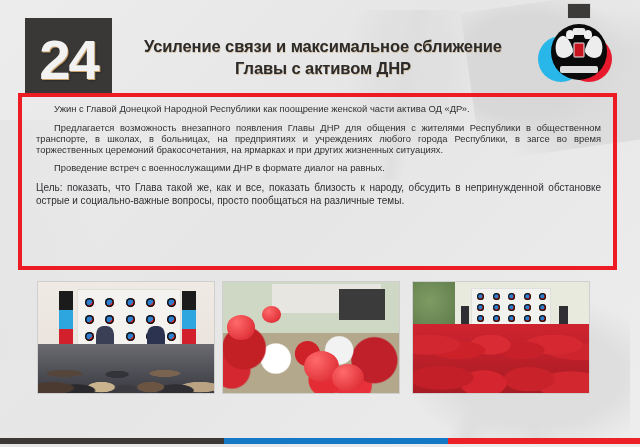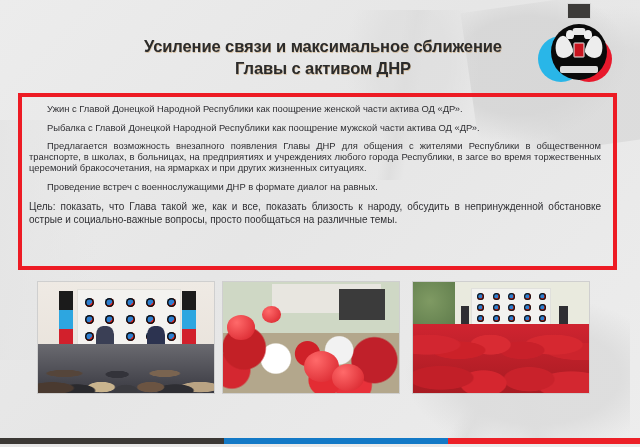--- a/index.html
+++ b/index.html
@@ -103,21 +103,21 @@
 
   
   #content-box{
     position:absolute;left:18px;top:93px;width:599px;height:177px;
     border:4px solid #ed1b24;
     background:transparent;
     box-sizing:border-box;
   }
   #content-inner{
     position:absolute;left:0;top:0;right:0;bottom:0;
-    padding:6px 12px 4px 7px;box-sizing:border-box;
+    padding:6px 12px 4px 14px;box-sizing:border-box;
   }
   .bullet{
     font-size:9.4px;color:#2f2f33;line-height:1.18;margin-bottom:7.5px;
     text-indent:18px;
   }
   .bullet.just{text-align:justify;text-indent:18px;}
   .para-goal{
     font-size:10px;color:#2f2f33;line-height:1.30;text-align:justify;
     margin-top:8px;text-indent:0;
   }
@@ -211,20 +211,23 @@
 
 <div id="slide">
 
   <div class="wm wm-a"></div>
   <div class="wm wm-b"></div>
   <div class="wm wm-c"></div>
   <div class="wm wm-d"></div>
 
   <div id="corner-marker"></div>
 
+  <div id="number-badge">
+    <span>24</span>
+  </div>
 
   <div id="slide-title">Усиление связи и максимальное сближение Главы с активом ДНР</div>
 
   <div id="emblem">
     <div class="c c-blue"></div>
     <div class="c c-red"></div>
     <div class="c c-black"></div>
     <div class="eagle">
       <div class="crown"></div>
       <div class="head l"></div>
@@ -232,21 +235,20 @@
       <div class="wing l"></div>
       <div class="wing r"></div>
       <div class="shield"></div>
       <div class="ribbon"></div>
     </div>
   </div>
 
   <div id="content-box">
     <div id="content-inner">
       <div class="bullet">Ужин с Главой Донецкой Народной Республики как поощрение женской части актива ОД «ДР».</div>
-      <div class="bullet">Рыбалка с Главой Донецкой Народной Республики как поощрение мужской части актива ОД «ДР».</div>
       <div class="bullet just">Предлагается возможность внезапного появления Главы ДНР для общения с жителями Республики в общественном транспорте, в школах, в больницах, на предприятиях и учреждениях любого города Республики, в загсе во время торжественных церемоний бракосочетания, на ярмарках и при других жизненных ситуациях.</div>
       <div class="bullet">Проведение встреч с военнослужащими ДНР в формате диалог на равных.</div>
       <div class="para-goal">Цель: показать, что Глава такой же, как и все, показать близость к народу, обсудить в непринужденной обстановке острые и социально-важные вопросы, просто пообщаться на различные темы.</div>
     </div>
   </div>
 
   <div class="photo" id="photo-1">
     <div class="ph-inner">
       <div class="ph-layer p1-bg"></div>
       <div class="ph-layer p1-banner" id="p1-banner">

